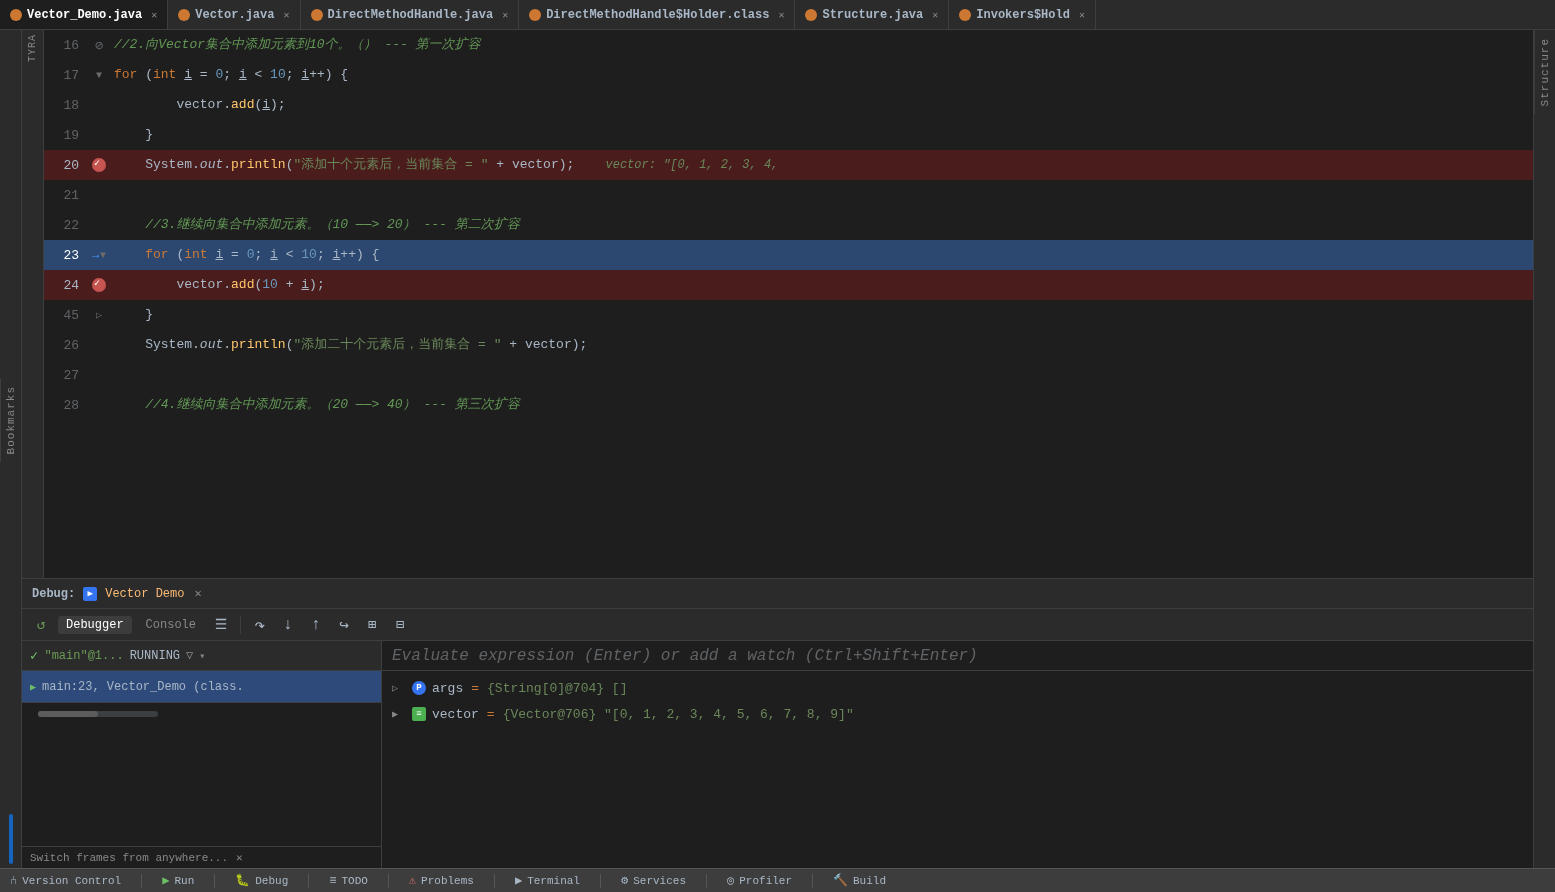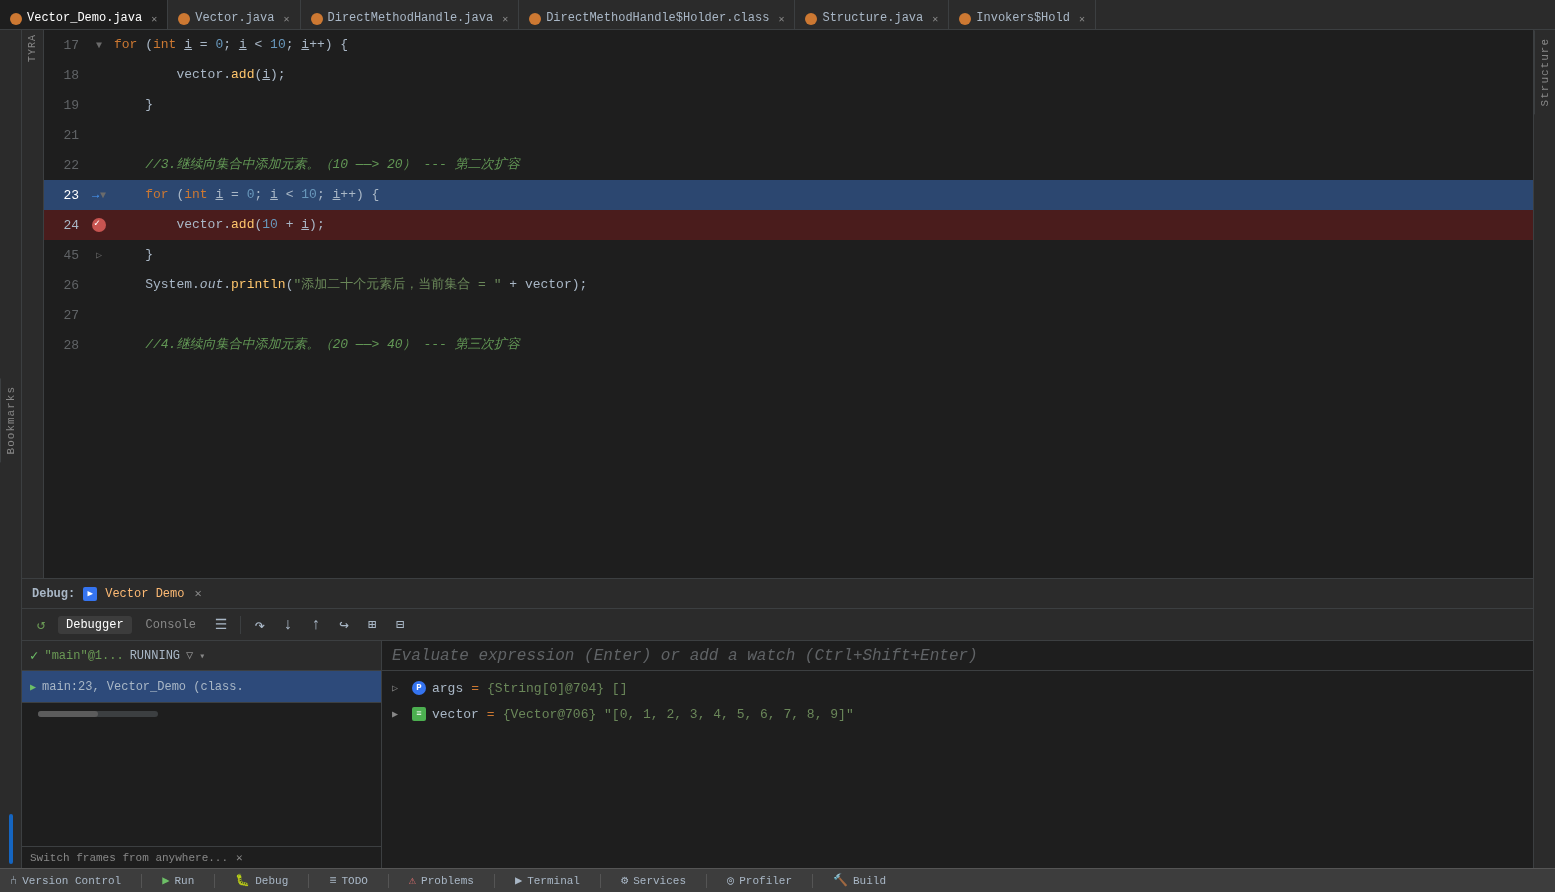--- a/index.html
+++ b/index.html
@@ -19,29 +19,30 @@
     .tab-bar {
       display: flex;
       background: #2b2b2b;
       border-bottom: 1px solid #3c3f41;
       height: 30px;
       align-items: stretch;
       flex-shrink: 0;
     }
     .tab {
       display: flex;
-      align-items: flex-end;
+      align-items: center;
       padding: 4px 10px;
       gap: 5px;
       font-size: 12px;
       color: #a9b7c6;
       border-right: 1px solid #3c3f41;
       cursor: pointer;
       white-space: nowrap;
       background: #2b2b2b;
+      font-weight: bold;
     }
     .tab.active {
       background: #1e1e1e;
       color: #ffffff;
     }
     .tab-icon {
       width: 12px;
       height: 12px;
       border-radius: 50%;
       flex-shrink: 0;
@@ -508,20 +509,27 @@
     <div style="display:flex; flex:1; overflow:hidden;">
 
       <div style="width:22px; background:#2b2b2b; border-right:1px solid #3c3f41; display:flex; flex-direction:column; align-items:center; padding-top:4px;">
         <div style="writing-mode:vertical-rl; transform:rotate(180deg); font-size:10px; color:#888; letter-spacing:1px; padding-top:4px;">TYRA</div>
       </div>
 
       <div class="editor-area">
         <div class="code-content">
           <div class="code-lines">
 
+            <div class="code-line">
+              <div class="line-num">16</div>
+              <div class="line-gutter">
+                <span style="color:#606366; font-size:14px;">⊘</span>
+              </div>
+              <div class="line-code"><span class="comment">//2.向Vector集合中添加元素到10个。（） --- 第一次扩容</span></div>
+            </div>
 
             <div class="code-line">
               <div class="line-num">17</div>
               <div class="line-gutter">
                 <span class="fold-arrow">▼</span>
               </div>
               <div class="line-code"><span class="kw">for</span> (<span class="kw">int</span> <span class="underline">i</span> = <span class="num">0</span>; <span class="underline">i</span> &lt; <span class="num">10</span>; <span class="underline">i</span>++) {</div>
             </div>
 
             <div class="code-line">
@@ -529,20 +537,27 @@
               <div class="line-gutter"></div>
               <div class="line-code">        vector.<span class="method">add</span>(<span class="underline">i</span>);</div>
             </div>
 
             <div class="code-line">
               <div class="line-num">19</div>
               <div class="line-gutter"></div>
               <div class="line-code">    }</div>
             </div>
 
+            <div class="code-line highlighted-red">
+              <div class="line-num" style="color:#a9b7c6;">20</div>
+              <div class="line-gutter">
+                <span class="breakpoint breakpoint-check" style="position:relative;"></span>
+              </div>
+              <div class="line-code">    System.<span class="static-method">out</span>.<span class="method">println</span>(<span class="str">"添加十个元素后，当前集合 = "</span> + vector);    <span class="hint-text" style="color:#6a8759; font-style:italic;">vector: "[0, 1, 2, 3, 4,</span></div>
+            </div>
 
             <div class="code-line">
               <div class="line-num">21</div>
               <div class="line-gutter"></div>
               <div class="line-code"></div>
             </div>
 
             <div class="code-line">
               <div class="line-num">22</div>
               <div class="line-gutter"></div>

